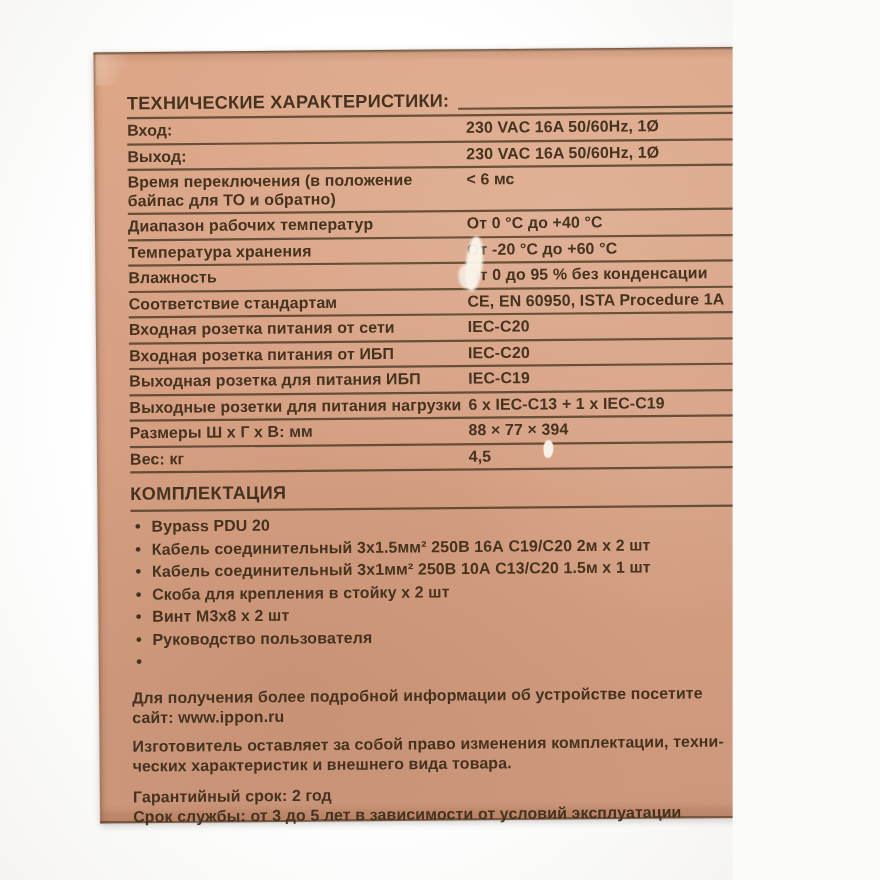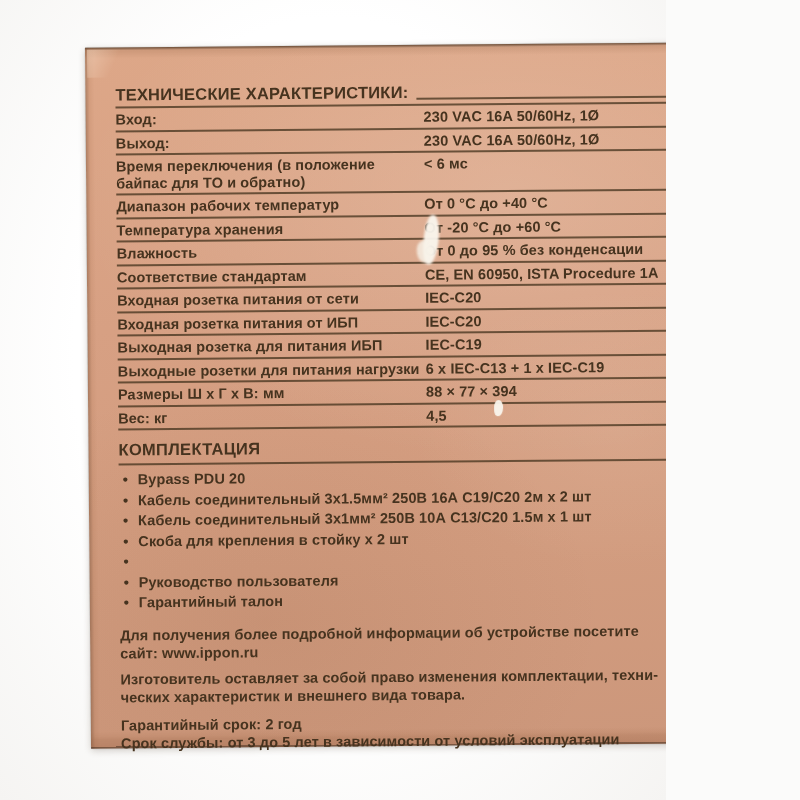--- a/index.html
+++ b/index.html
@@ -167,28 +167,28 @@
         <li>
             <span class="bullet"></span>
             <span>Кабель соединительный 3х1мм² 250В 10А С13/С20 1.5м х 1 шт</span>
           </li>
         <li>
             <span class="bullet"></span>
             <span>Скоба для крепления в стойку х 2 шт</span>
           </li>
         <li>
             <span class="bullet"></span>
+            <span>Винт М3х8 х 2 шт</span>
           </li>
         <li>
             <span class="bullet"></span>
             <span>Руководство пользователя</span>
           </li>
         <li>
             <span class="bullet"></span>
-            <span>Гарантийный талон</span>
           </li>
       </ul>
 
       <p class="para">
         <span>Для получения более подробной информации об устройстве посетите</span><br>
         <span>сайт: www.ippon.ru</span>
       </p>
 
       <p class="para second">
         <span>Изготовитель  оставляет за собой право изменения комплектации, техни-</span><br>

